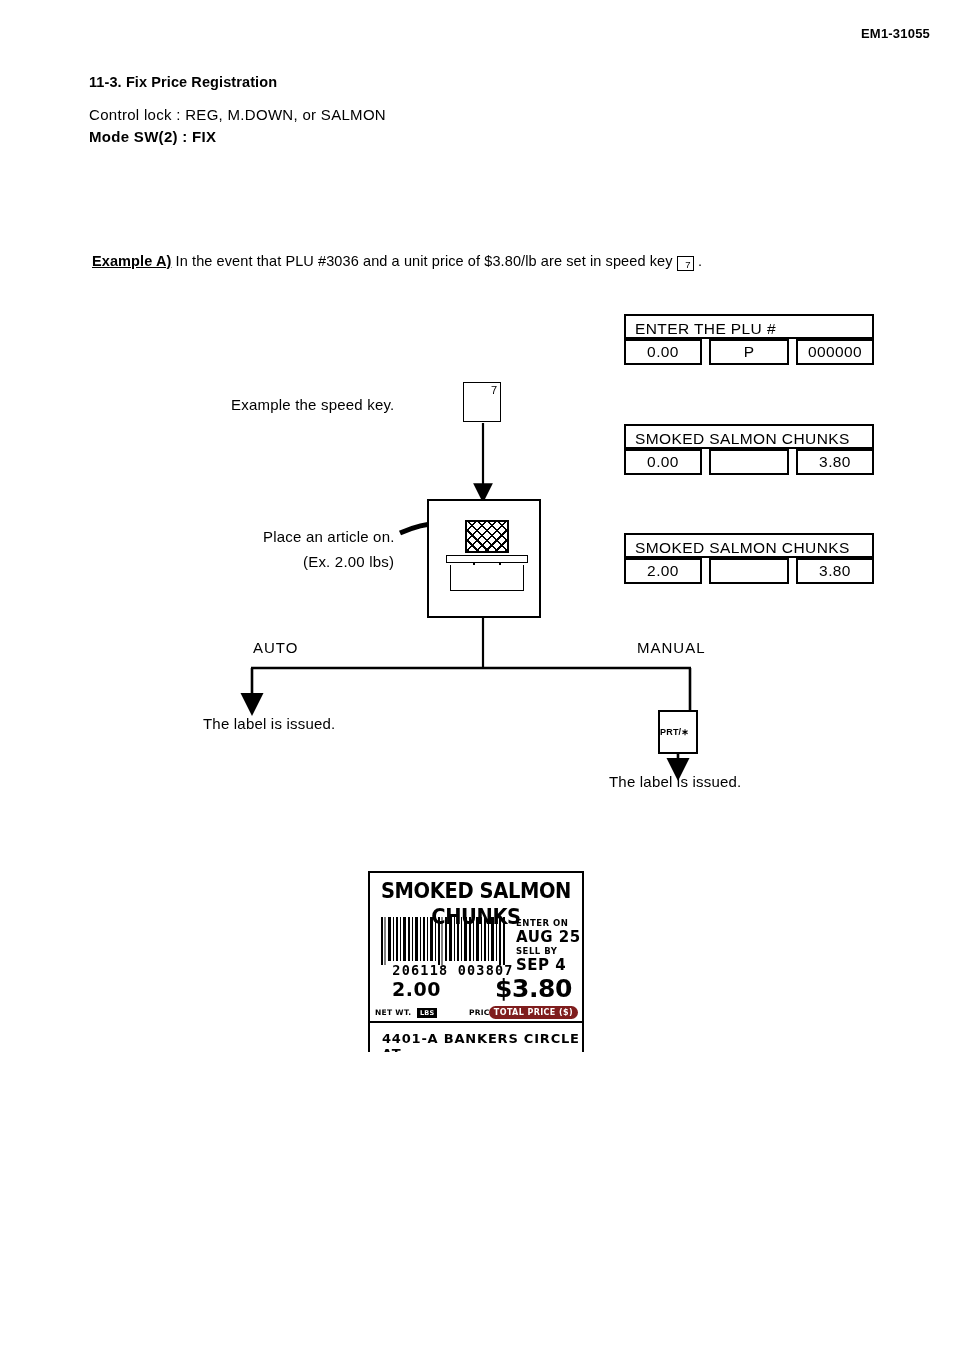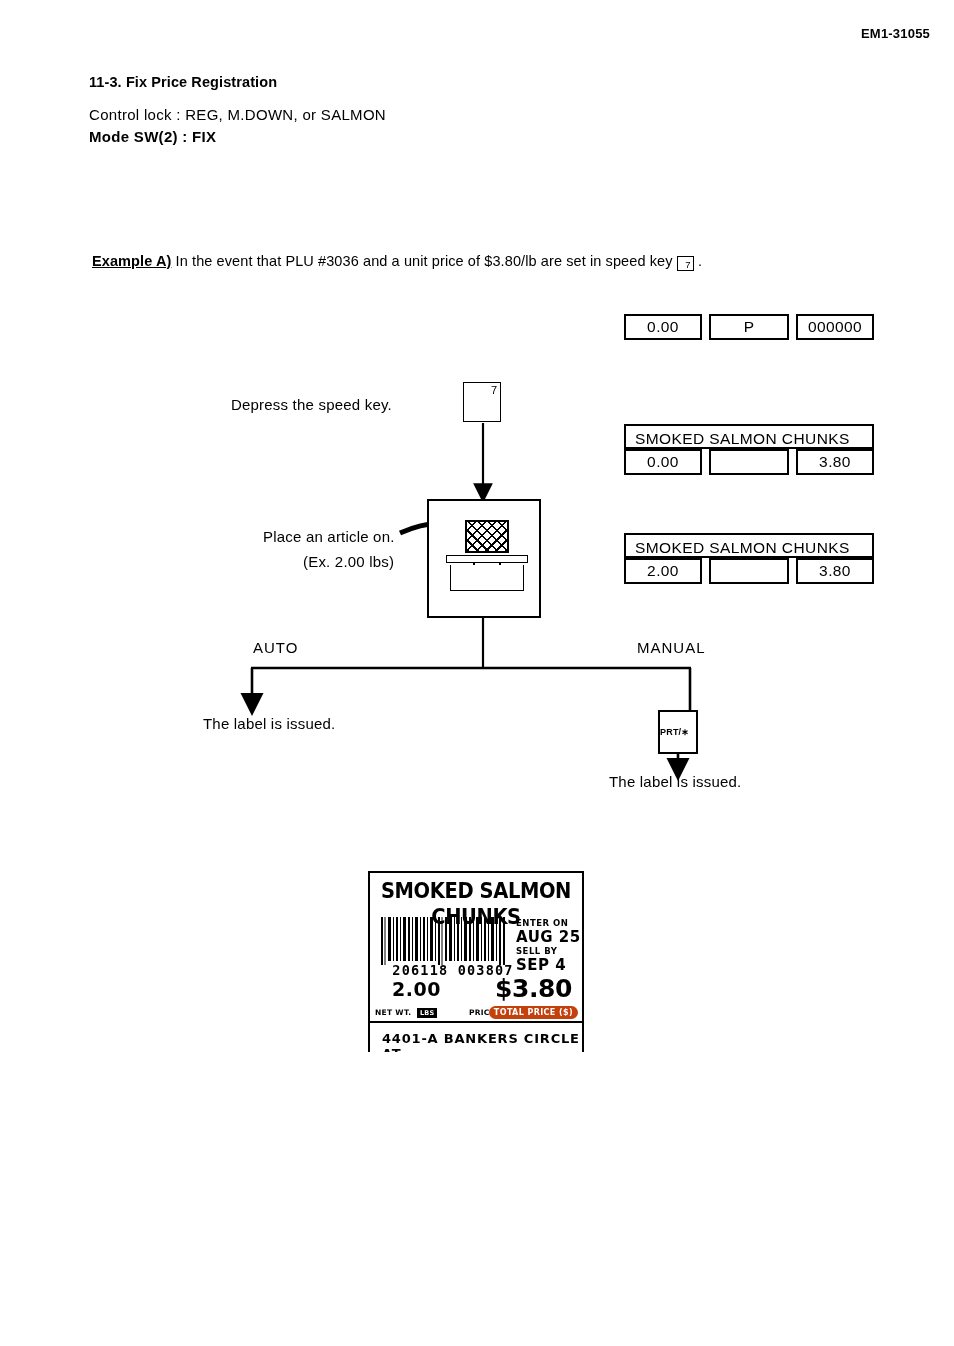--- a/index.html
+++ b/index.html
@@ -331,21 +331,21 @@
     left: 94px;
     top: 2px;
     font-size: 7.5px;
     font-weight: bold;
     letter-spacing: 0.2px;
   }
   #totalprice-chip {
     position: absolute;
     right: 0;
     top: 0;
-    background: #c2410c;
+    background: #7f1d1d;
     color: #fff;
     font-size: 8px;
     font-weight: bold;
     padding: 2px 5px;
     letter-spacing: 0.4px;
     border-radius: 7px;
   }
   #label-divider {
     position: absolute;
     left: 0;
@@ -399,20 +399,21 @@
   <div id="mode-sw-line">Mode SW(2) :  FIX</div>
 
   <div id="example-line">
     <span class="bold">Example A)</span>
     <span>In the event that PLU #3036 and a unit price of $3.80/lb are set in speed key</span>
     <span class="inline-key">7</span>
     <span>.</span>
   </div>
 
   <div class="display-group" id="display-group-1">
+    <div class="disp-title">ENTER THE PLU #</div>
     <div class="disp-row">
       <div class="disp-cell weight">0.00</div>
       <div class="disp-cell mid">P</div>
       <div class="disp-cell price">000000</div>
     </div>
   </div>
 
   <div class="display-group" id="display-group-2">
     <div class="disp-title">SMOKED SALMON CHUNKS</div>
     <div class="disp-row">
@@ -447,21 +448,21 @@
 
     <line x1="251" y1="668" x2="691" y2="668" stroke="#000" stroke-width="2.6"></line>
 
     <line x1="252" y1="668" x2="252" y2="703" stroke="#000" stroke-width="2.6" marker-end="url(#arrowhead)"></line>
 
     <line x1="690" y1="668" x2="690" y2="710" stroke="#000" stroke-width="2.6"></line>
 
     <line x1="678" y1="754" x2="678" y2="768" stroke="#000" stroke-width="2.6" marker-end="url(#arrowhead)"></line>
   </svg>
 
-  <div class="flow-text" id="txt-depress">Depress the speed key.</div>
+  <div class="flow-text" id="txt-depress">Example the speed key.</div>
   <div class="flow-text" id="txt-place">Place an article on.</div>
   <div class="flow-text" id="txt-place-ex">(Ex. 2.00 lbs)</div>
   <div class="flow-text" id="txt-auto">AUTO</div>
   <div class="flow-text" id="txt-manual">MANUAL</div>
   <div class="flow-text" id="txt-label-auto">The label is issued.</div>
   <div class="flow-text" id="txt-label-manual">The label is issued.</div>
 
   <div id="speed-key-box">
     <span>7</span>
   </div>

